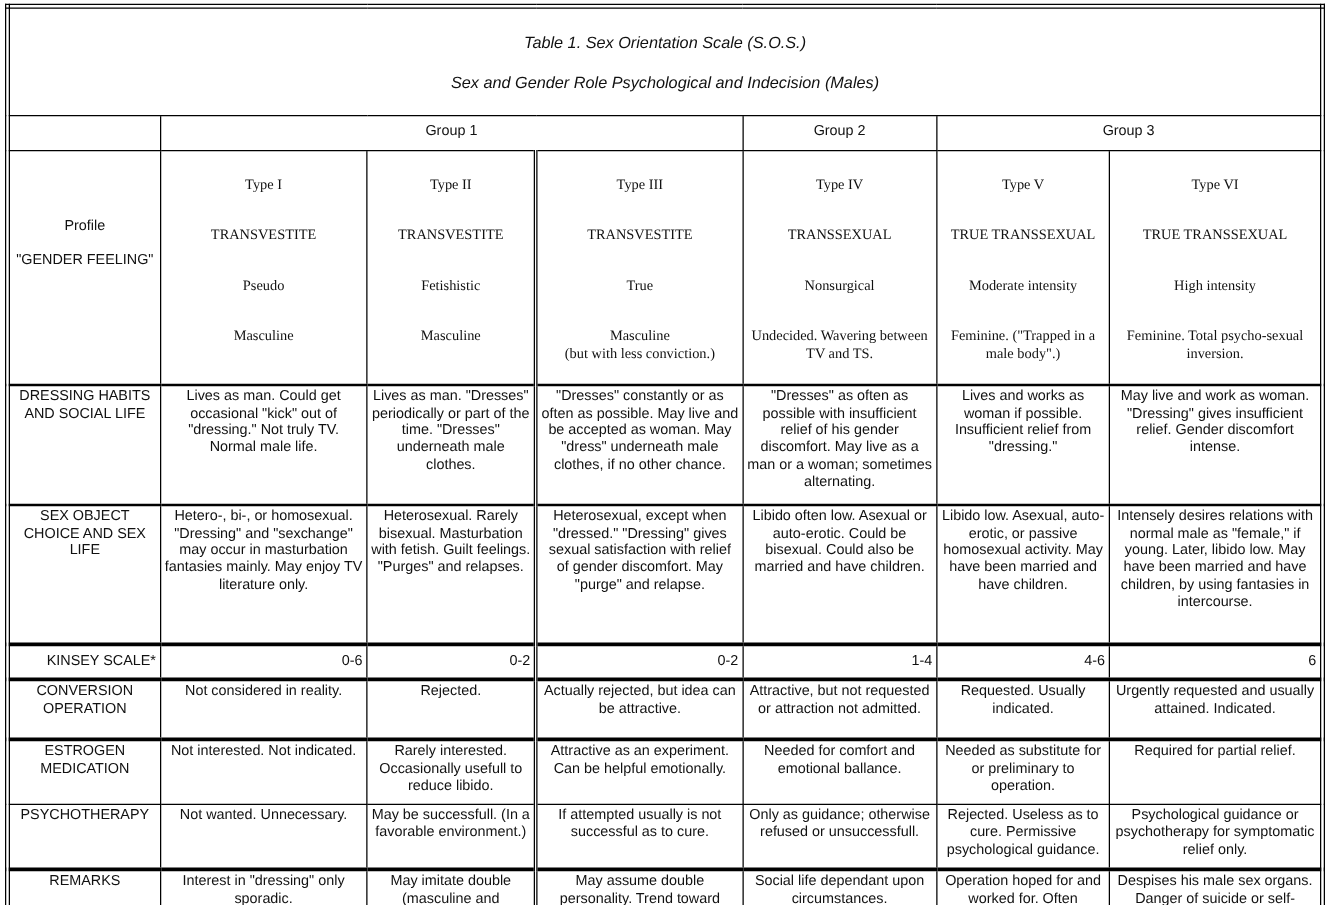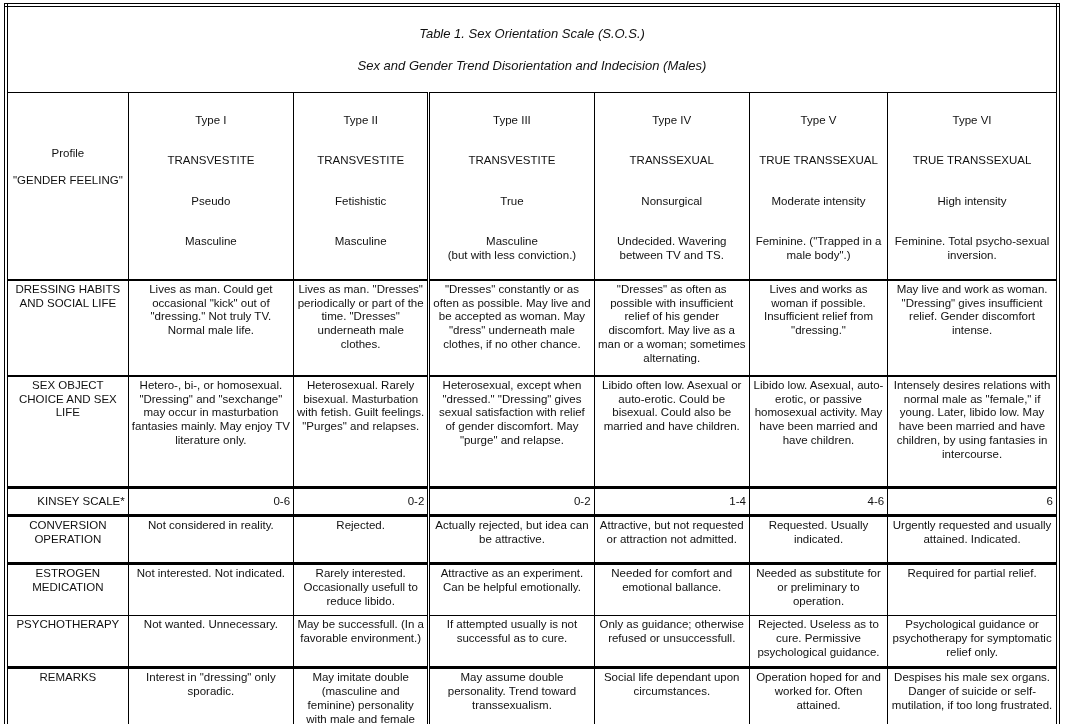--- a/index.html
+++ b/index.html
@@ -8,21 +8,21 @@
   table.sos { border-collapse:collapse; border:4px double #000; width:1056px; table-layout:fixed; color:#111; }
   td { border:1px solid #000; padding:2px 3px; text-align:center; vertical-align:top; font-size:11.5px; line-height:1.2; white-space:pre-line; overflow:hidden; }
   
   tr.title-row td { padding:4px 2px 3px; }
   .title-line { font-weight:normal; font-style:italic; font-size:13px; line-height:1.4; }
   
   tr.group-row { height:28px; }
   tr.group-row td { vertical-align:middle; }
   
   tr.profile-row { height:118px; }
-  .profile-cell div { margin-top:13px; }
+  .profile-cell div { margin-top:13px;font-family:Liberation Serif, serif; }
   .profile-cell div:first-child { margin-top:5px; }
   td.profile-label div:first-child { margin-top:38px; }
   
   tr.r-dressing { height:96px; }
   tr.r-sexobject { height:112px; }
   tr.r-kinsey { height:28px; }
   tr.r-kinsey td { vertical-align:middle;text-align:right; }
   tr.r-conversion { height:48px; }
   tr.r-estrogen { height:52px; }
   tr.r-psycho { height:52px; }
@@ -45,24 +45,30 @@
       <col style="width:165px">
       <col style="width:155px">
       <col style="width:138px">
       <col style="width:170px">
     </colgroup>
 
     <tbody>
         <tr class="title-row">
       <td colspan="7">
         <div class="title-line">Table 1. Sex Orientation Scale (S.O.S.)</div>
-        <div class="title-line">Sex and Gender Trend Disorientation and Indecision (Males)</div>
+        <div class="title-line">Sex and Gender Role Psychological and Indecision (Males)</div>
       </td>
     </tr>
 
+    <tr class="group-row">
+      <td></td>
+      <td colspan="3">Group 1</td>
+      <td>Group 2</td>
+      <td colspan="2">Group 3</td>
+    </tr>
 
     <tr class="profile-row hb2">
       <td class="profile-label">
         <div>Profile</div>
         <div>"GENDER FEELING"</div>
       </td>
       <td class="profile-cell">
         <div>Type I</div>
         <div>TRANSVESTITE</div>
         <div>Pseudo</div>

